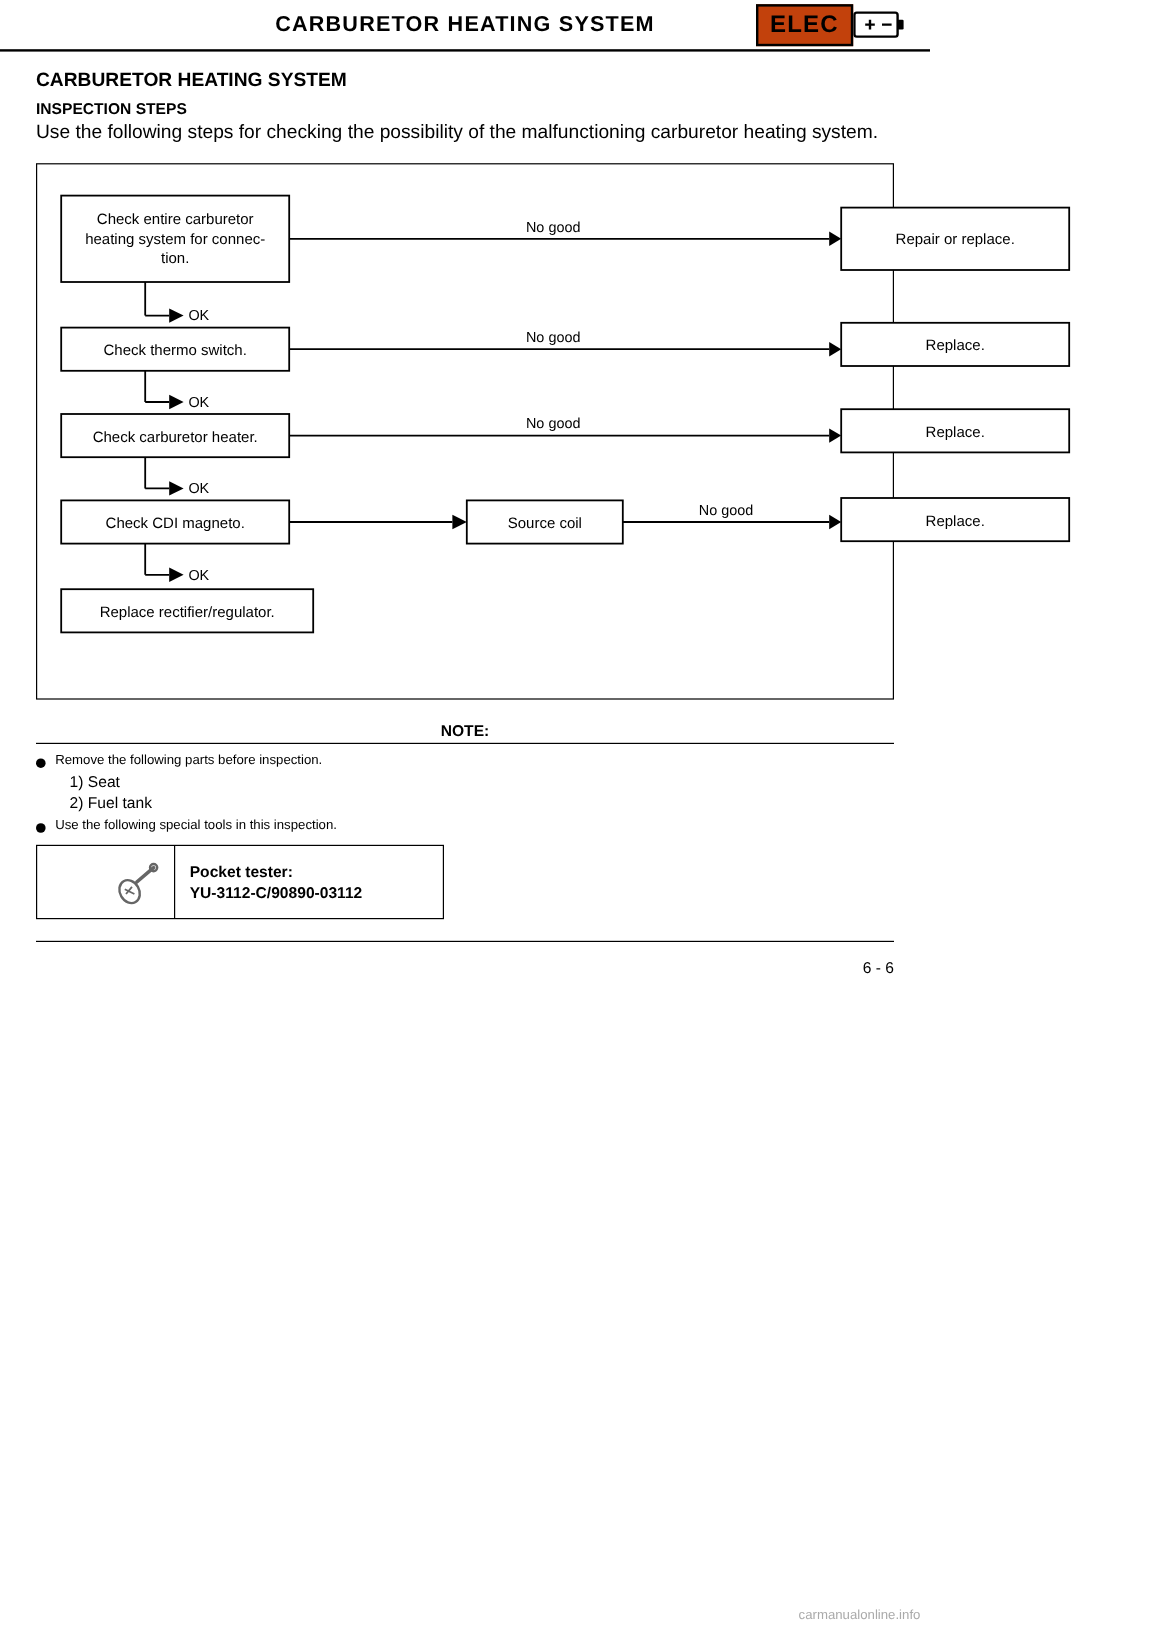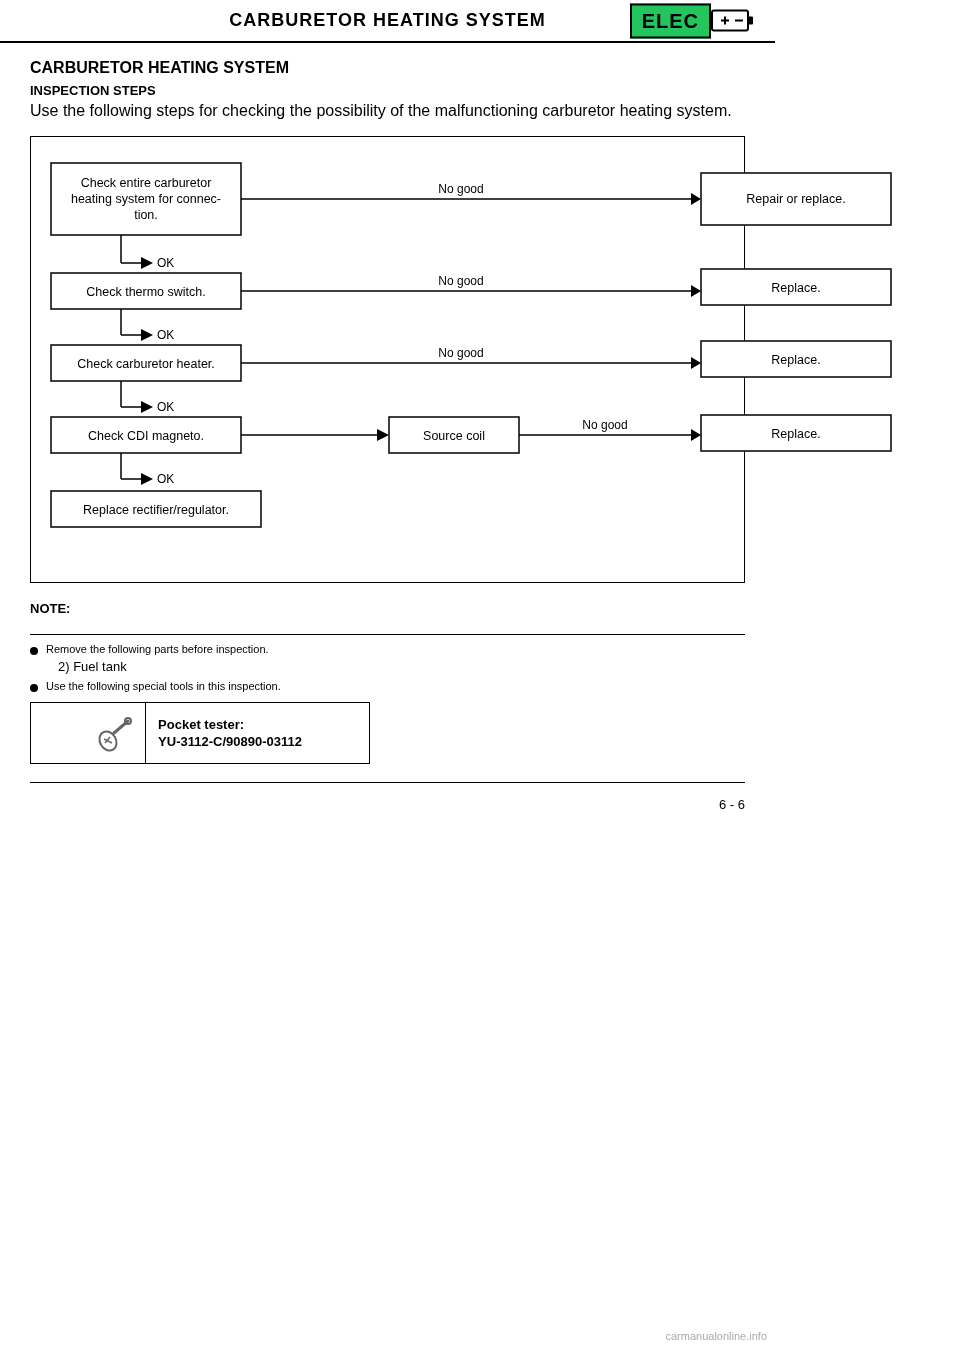--- a/index.html
+++ b/index.html
@@ -42,21 +42,21 @@
       transform: translateY(-50%);
       display: flex;
       align-items: center;
     }
     .elec-box {
       border: 2px solid #000;
       padding: 4px 10px;
       font-size: 20px;
       font-weight: bold;
       letter-spacing: 1px;
-      background: #22c55e;
+      background: #c2410c;
     }
 
     
     .content {
       padding: 16px 30px 20px 30px;
     }
 
     .section-title {
       font-size: 16px;
       font-weight: bold;
@@ -84,22 +84,23 @@
 
     
     .note-section {
       margin-top: 10px;
     }
 
     .note-title {
       font-size: 13px;
       font-weight: bold;
       border-bottom: 1.5px solid #000;
-      padding-bottom: 18px;
+      padding-bottom: 3px;
       margin-bottom: 8px;
+      text-align: center;
     }
 
     .note-item {
       display: flex;
       align-items: center;
       font-size: 11px;
       margin-bottom: 4px;
     }
 
     .bullet {
@@ -169,21 +170,21 @@
     
     .page-number {
       text-align: right;
       font-size: 13px;
       margin-top: 14px;
     }
 
     
     .watermark {
       position: absolute;
-      bottom: 16px;
+      bottom: 6px;
       right: 8px;
       font-size: 11px;
       color: #aaa;
     }
   </style>
 </head>
 <body>
 
 <div class="page">
 
@@ -286,20 +287,21 @@
     </div>
 
     <div class="note-section">
       <div class="note-title">NOTE:</div>
 
       <div class="note-item">
         <span class="bullet"></span>
         <span>Remove the following parts before inspection.</span>
       </div>
       <div class="note-list">
+        <div class="note-list-item">1)  Seat</div>
         <div class="note-list-item">2)  Fuel tank</div>
       </div>
 
       <div class="note-item">
         <span class="bullet"></span>
         <span>Use the following special tools in this inspection.</span>
       </div>
 
       <div class="tool-box">
         <div class="tool-icon">

